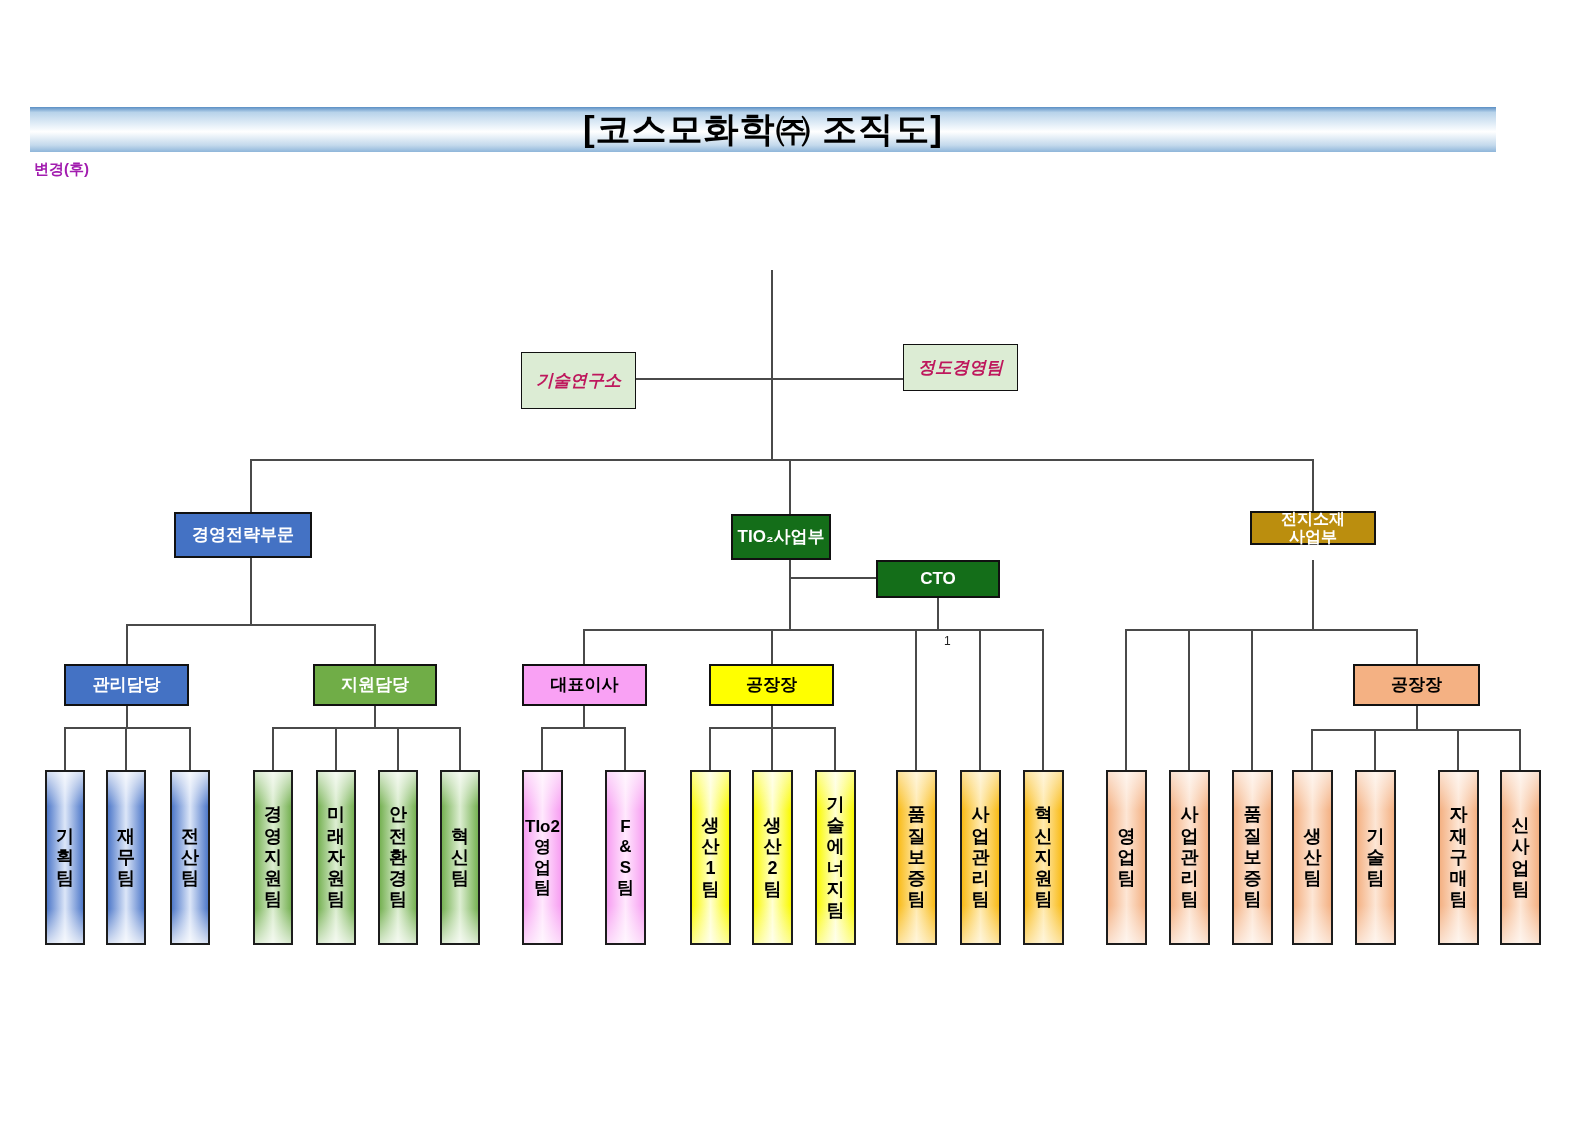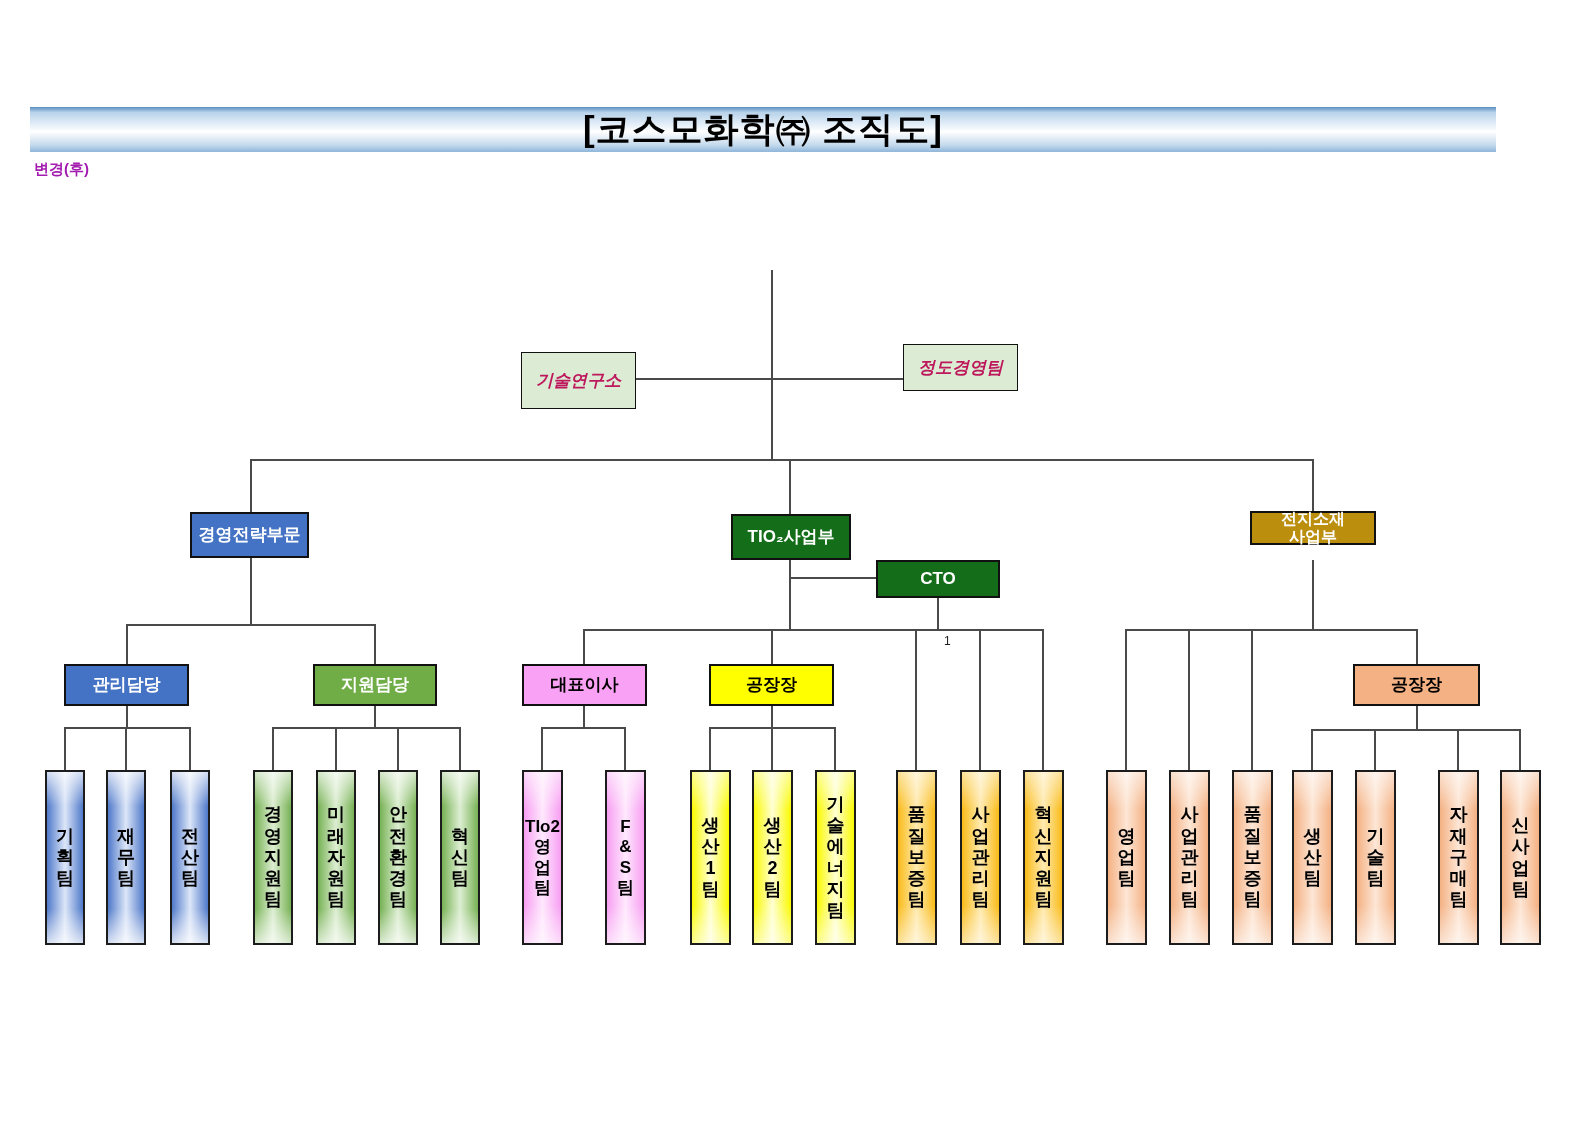--- a/index.html
+++ b/index.html
@@ -118,22 +118,22 @@
   <div class="vl" style="left:1374px;top:729px;height:41px"></div>
   <div class="vl" style="left:1457px;top:729px;height:41px"></div>
   <div class="vl" style="left:1519px;top:729px;height:41px"></div>
 
   <div class="note" style="left:944px;top:634px">1</div>
 
 
   <div class="box lgreen" style="left:521px;top:352px;width:115px;height:57px">기술연구소</div>
   <div class="box lgreen" style="left:903px;top:344px;width:115px;height:47px">정도경영팀</div>
 
-  <div class="box blue" style="left:190px;top:512px;width:119px;height:46px">경영전략부문</div>
-  <div class="box dgreen" style="left:731px;top:514px;width:120px;height:46px">TIO₂사업부</div>
+  <div class="box blue" style="left:174px;top:512px;width:138px;height:46px">경영전략부문</div>
+  <div class="box dgreen" style="left:731px;top:514px;width:100px;height:46px">TIO₂사업부</div>
   <div class="box goldk" style="left:1250px;top:511px;width:126px;height:34px">전지소재
 사업부</div>
   <div class="box dgreen" style="left:876px;top:560px;width:124px;height:38px">CTO</div>
 
   <div class="box blue" style="left:64px;top:664px;width:125px;height:42px">관리담당</div>
   <div class="box green" style="left:313px;top:664px;width:124px;height:42px">지원담당</div>
   <div class="box pink" style="left:522px;top:664px;width:125px;height:42px">대표이사</div>
   <div class="box yellow" style="left:709px;top:664px;width:125px;height:42px">공장장</div>
   <div class="box orange" style="left:1353px;top:664px;width:127px;height:42px">공장장</div>
 

